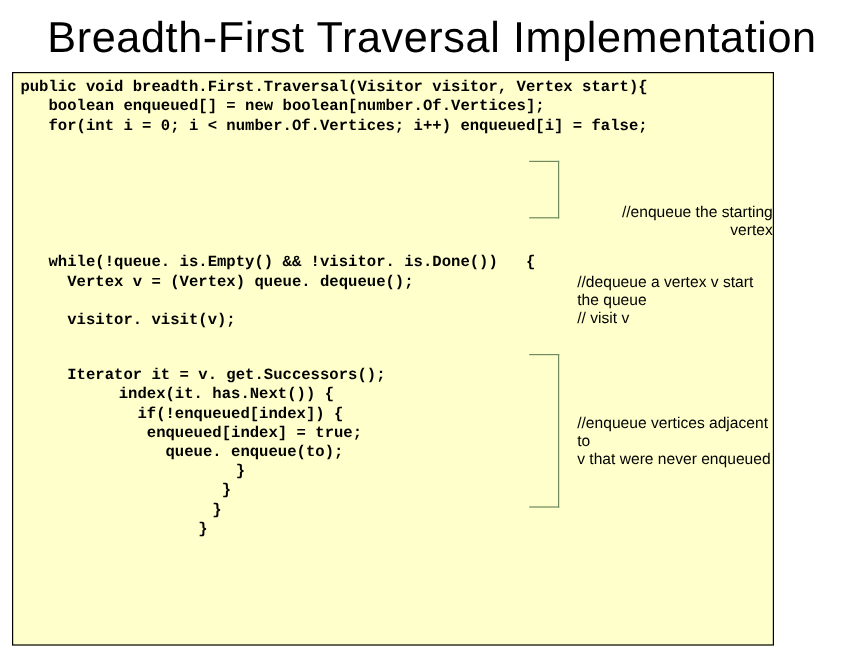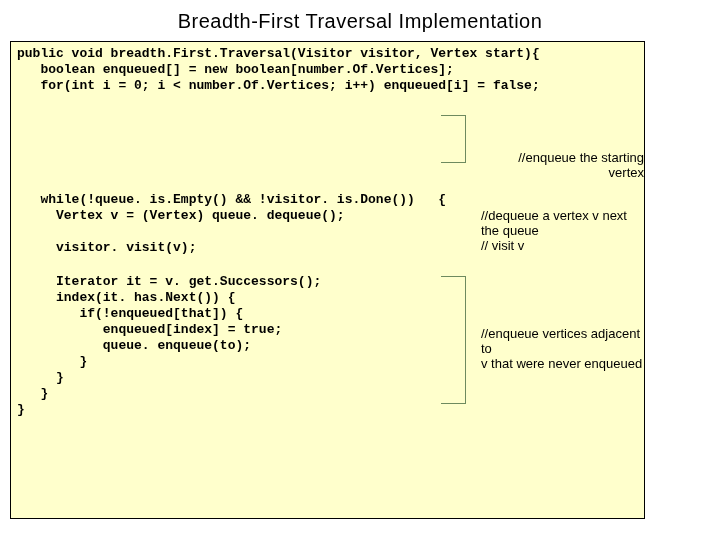--- a/index.html
+++ b/index.html
@@ -7,21 +7,21 @@
     padding: 0;
     width: 720px;
     height: 540px;
     background: #fff;
     font-family: Arial, Helvetica, sans-serif;
     position: relative;
     overflow: hidden;
   }
   .title {
     text-align: center;
-    font-size: 20px;
+    font-size: 36px;
     font-weight: normal;
     margin: 10px 0 8px 0;
     letter-spacing: 0.5px;
   }
   .code-box {
     position: relative;
     margin: 0 10px;
     background: #ffffcc;
     border: 1px solid #000;
     width: 635px;
@@ -32,21 +32,21 @@
     font-weight: bold;
     line-height: 16px;
     color: #000;
   }
   .line { white-space: pre; }
   .block { position: absolute; left: 6px; }
   .sig   { top: 4px; }
   .init  { top: 72px; }
   .loop1 { top: 150px; }
   .visit { top: 198px; }
-  .iter  { top: 232px; }
+  .iter  { top: 244px; text-align: center; }
   .annot {
     position: absolute;
     font-family: Arial, sans-serif;
     font-weight: normal;
     font-size: 13px;
     color: #000;
     line-height: 15px;
   }
   .annot1 { left: 470px; top: 108px; text-align: right; }
   .annot2 { left: 470px; top: 166px; }
@@ -79,33 +79,33 @@
     <div class="line">     Vertex v = (Vertex) queue. dequeue();</div>
   </div>
 
   <div class="block visit">
     <div class="line">     visitor. visit(v);</div>
   </div>
 
   <div class="block iter">
     <div class="line">     Iterator it = v. get.Successors();</div>
     <div class="line">     index(it. has.Next()) {</div>
-    <div class="line">        if(!enqueued[that]) {</div>
+    <div class="line">        if(!enqueued[index]) {</div>
     <div class="line">           enqueued[index] = true;</div>
     <div class="line">           queue. enqueue(to);</div>
     <div class="line">        }</div>
     <div class="line">     }</div>
     <div class="line">   }</div>
     <div class="line">}</div>
   </div>
 
   <div class="bracket br1"></div>
   <div class="bracket br2"></div>
 
   <div class="annot annot1">//enqueue the starting vertex</div>
-  <div class="annot annot2">//dequeue a vertex v next the queue</div>
+  <div class="annot annot2">//dequeue a vertex v start the queue</div>
   <div class="annot annot3">// visit v</div>
   <div class="annot annot4">
     <div>//enqueue vertices adjacent to</div>
     <div>v that were never enqueued</div>
   </div>
 
 </div>
 
 </body></html>

